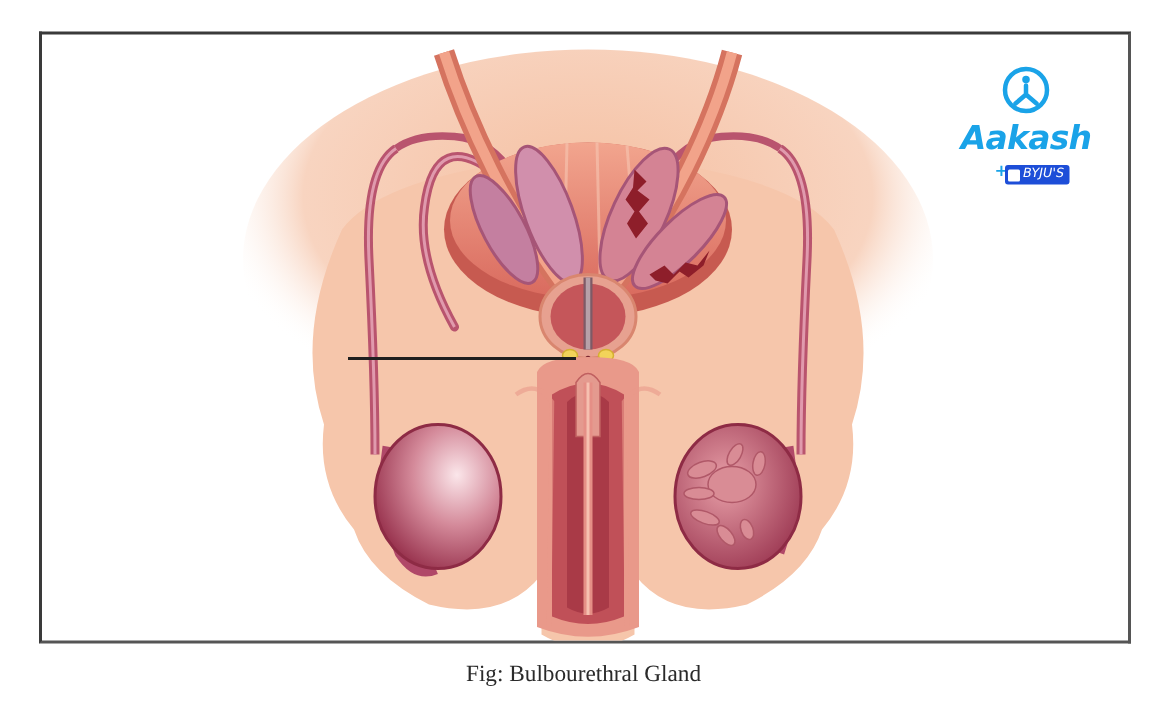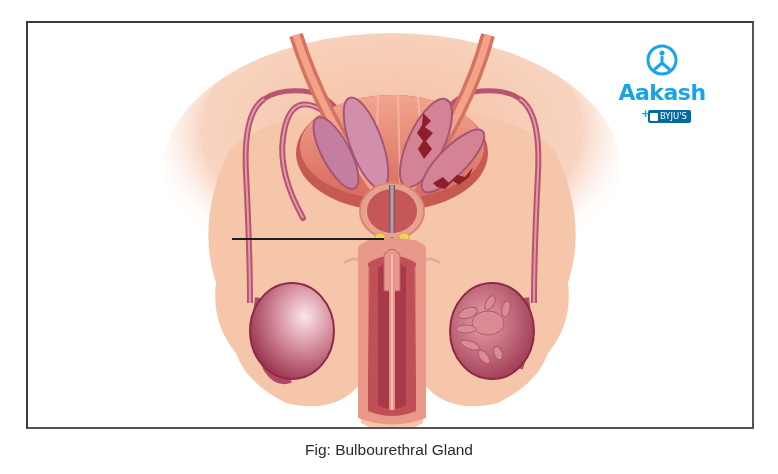--- a/index.html
+++ b/index.html
@@ -8,34 +8,34 @@
     position: absolute; left: 26px; top: 21px; width: 728px; height: 408px;
     border: 2px solid #3a3a3a; border-right-color: #555; border-bottom-color: #555;
     box-sizing: border-box; background: #ffffff; overflow: hidden;
   }
   .illus { position: absolute; left: 0; top: 0; }
   .label {
     position: absolute; left: 88px; top: 208px; font-size: 15.5px; color: #222;
     white-space: nowrap; font-family: "Liberation Serif", serif;
   }
   .leader { position: absolute; left: 204px; top: 215px; width: 152px; height: 1.5px; background: #1f1f1f; }
-  .logo { position: absolute; left: 584px; top: 20px; width: 100px; height: 84px; }
+  .logo { position: absolute; left: 606px; top: 20px; width: 100px; height: 84px; font-style: italic; }
   .logo-word {
     position: absolute; left: 0; top: 37px; width: 100px; text-align: center;
     font-family: "DejaVu Sans", sans-serif; font-weight: bold; font-size: 22px; color: #1aa3e8; letter-spacing: -0.5px;
   }
   .logo-plus { position: absolute; left: 29px; top: 64px; font-family: "DejaVu Sans", sans-serif; font-weight: bold; font-size: 11px; color: #1aa3e8; }
   .logo-byjus {
-    position: absolute; left: 36px; top: 67px; height: 13px; padding: 0 4px 0 2px; background: #0369a1; color: #fff;
+    position: absolute; left: 36px; top: 67px; height: 13px; padding: 0 4px 0 2px; background: #1d4ed8; color: #fff;
     font-family: "DejaVu Sans", sans-serif; font-size: 8.5px; line-height: 13px; border-radius: 2px; display: flex; align-items: center; gap: 2px;
   }
   .byjus-box { width: 8px; height: 8px; background: #fff; border-radius: 1px; display: inline-block; }
   .caption {
     position: absolute; left: 0; top: 441px; width: 778px; text-align: center; font-size: 15.5px; color: #2a2a2a;
-    font-family: Liberation Sans, sans-serif;
+    font-family: Liberation Serif, serif;
   }
 </style>
 </head>
 <body>
 
 <div class="frame">
   <svg class="illus" width="728" height="408" viewBox="0 0 728 408">
     <defs>
       <radialGradient id="skinGlow" cx="0.5" cy="0.35" r="0.55">
         <stop offset="0" stop-color="#f5c0a2"></stop>

